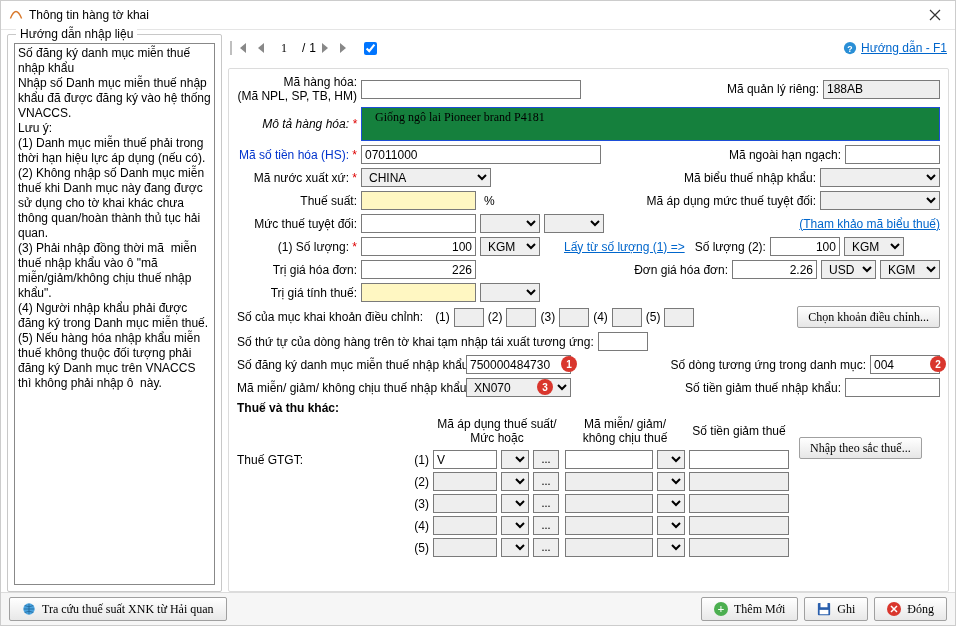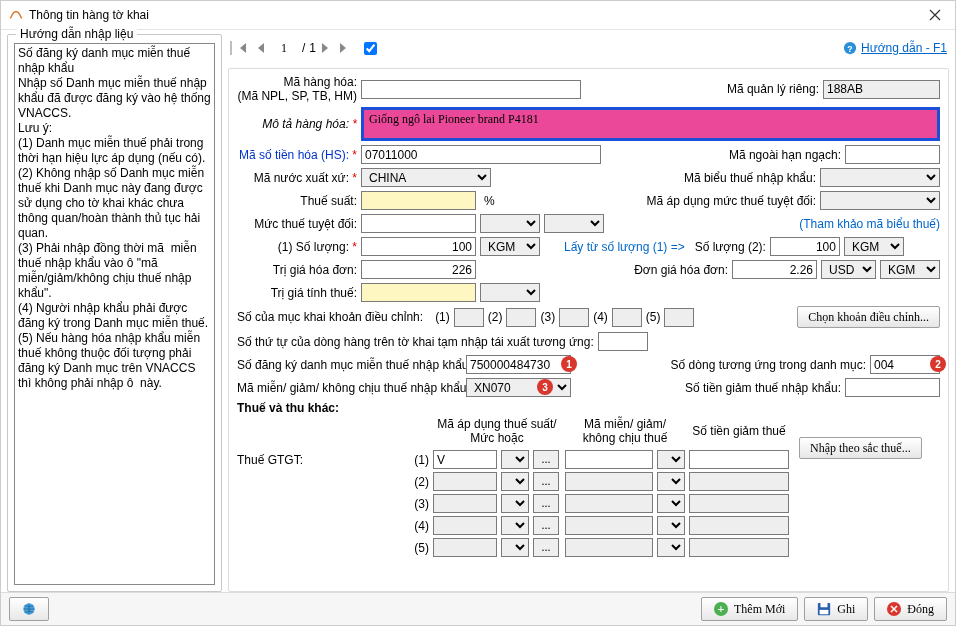--- a/index.html
+++ b/index.html
@@ -173,31 +173,32 @@
   border: 1px solid #7a7a7a;
   background: #fff;
   padding: 0 3px;
 }
 .tinput.yellow { background: #fff7c2; }
 .tinput.gray { background: #eee; }
 select.tinput { background: #efefef; padding-right: 0; }
 .desc {
   height: 34px !important;
   resize: none;
-  border: 3px solid #1d4ed8;
-  padding: 2px 5px;
-  background: #ec4899;
+  border: 1px solid #1d4ed8;
+  padding: 2px 13px;
+  background: #15803d;
   font: 12px "Segoe UI";
 }
 .small-num {
   width: 30px; height: 19px; border: 1px solid #7a7a7a;
   background: #eee; text-align: center;
 }
 .link-blue {
   color: #0066cc;
+  text-decoration: underline;
 }
 .btn {
   height: 22px;
   border: 1px solid #a0a0a0;
   background: linear-gradient(#fff, #e6e6e6);
   padding: 0 10px;
   font: 12px "Segoe UI";
   border-radius: 2px;
   white-space: nowrap;
   cursor: default;
@@ -525,20 +526,21 @@
     </div>
   </div>
 
   <div class="bottom-bar">
     <div class="bottom-left">
       <button class="btn-footer">
         <svg width="14" height="14" viewBox="0 0 16 16">
             <circle cx="8" cy="8" r="6.5" fill="#4aa3df"></circle>
             <path d="M2 8h12M8 2v12M3 4q5 3 10 0M3 12q5 -3 10 0" stroke="#1a5b8c" stroke-width="0.8" fill="none"></path>
           </svg>
+        <span>Tra cứu thuế suất XNK từ Hải quan</span>
       </button>
     </div>
     <button class="btn-footer">
       <span class="icon-circle" style="background:#4caf50;color:#fff;font-weight:bold;">+</span>
       <span>Thêm Mới</span>
     </button>
     <button class="btn-footer">
       <svg width="14" height="14" viewBox="0 0 16 16">
           <rect x="1" y="1" width="14" height="14" rx="1" fill="#2a5fad"></rect>
           <rect x="4" y="1" width="8" height="5" fill="#fff"></rect>

